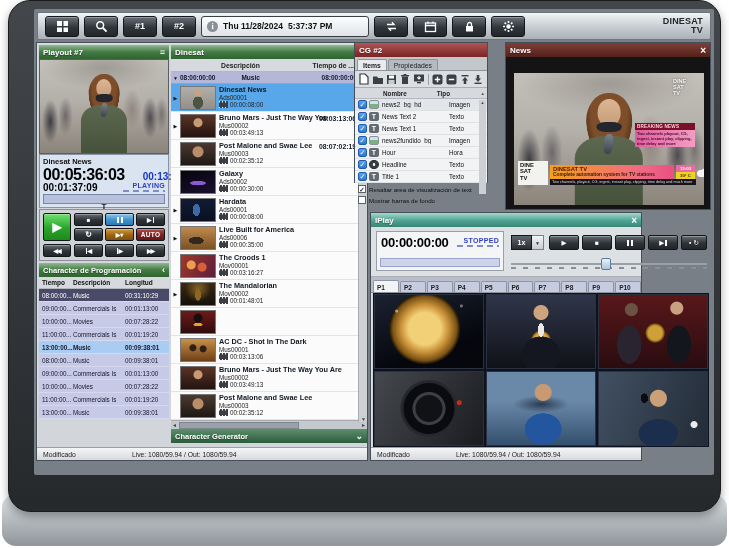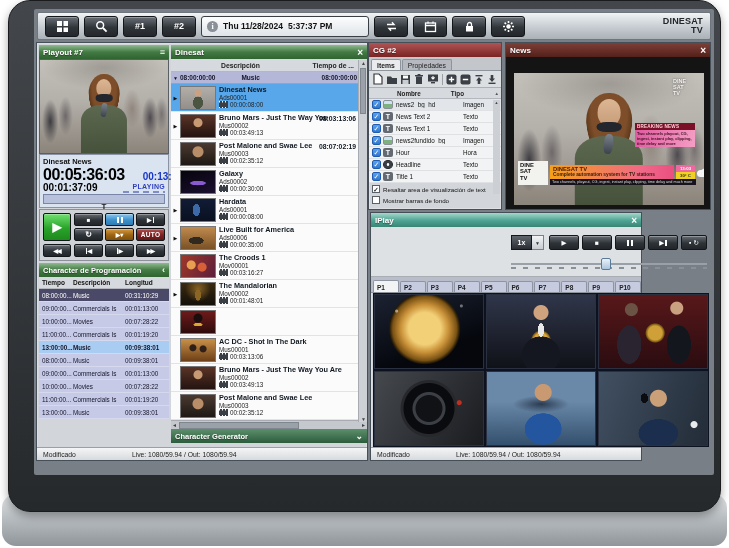--- a/index.html
+++ b/index.html
@@ -65,21 +65,21 @@
   .st-coat{position:absolute;left:50%;bottom:-4%;width:36%;height:56%;transform:translateX(-50%);
     background:linear-gradient(#5d6850,#45503a);border-radius:42% 42% 10% 10%/30% 30% 8% 8%}
   .st-mic{position:absolute;left:47.5%;top:46%;width:4.5%;height:15%;background:linear-gradient(#7a828c,#3c424c);
     border-radius:38%;transform:rotate(7deg)}
 
   .infobox{height:54px;background:#dae3f0;border:1px solid #8a93a5;padding:2px 3px;position:relative}
   .clipname{font-size:7.5px;font-weight:bold;color:#111}
   .timerline{display:flex;align-items:baseline}
   .elapsed{font-size:16px;font-weight:bold;letter-spacing:-.5px;color:#000}
   .total{font-size:10px;font-weight:bold;color:#1535cc;margin-left:18px}
-  .subline{display:flex;align-items:flex-end;margin-top:-2px}
+  .subline{display:flex;align-items:flex-start;margin-top:-2px}
   .remaining{font-size:10px;font-weight:bold;color:#000}
   .playstate{margin-left:auto;text-align:right}
   .pstxt{display:block;font-size:7px;font-weight:bold;color:#3040c0;letter-spacing:.3px}
   .dashes{display:block;width:42px;height:2px;margin-top:1px;
     background:repeating-linear-gradient(90deg,#7f8cc8 0 6px,transparent 6px 10px)}
   .progress{position:absolute;left:3px;right:3px;bottom:3px;height:10px;background:#b7c1dc;border:1px solid #7a86a8;text-align:center}
   .cursor{font-size:8px;font-weight:bold;line-height:9px;color:#222}
 
   .transport{height:52px;background:#cfd2d6;border:1px solid #8a8f98;position:relative;margin-top:1px}
   .t-btn{position:absolute;border:1px solid #14171a;border-radius:2px;color:#fff;display:flex;align-items:center;
@@ -153,21 +153,21 @@
   .t-croods{background:radial-gradient(circle at 30% 45%,#e8a050 0 4px,transparent 5px),
     radial-gradient(circle at 62% 55%,#d86038 0 4px,transparent 5px),linear-gradient(120deg,#a03828,#5c1e3c)}
   .t-mando{background:radial-gradient(ellipse 5px 9px at 50% 55%,#8a6524 0 60%,transparent 62%),
     radial-gradient(circle at 50% 28%,rgba(220,160,60,.5),transparent 55%),linear-gradient(#3a2a10,#14100a)}
   .t-ww84{background:radial-gradient(circle at 50% 32%,#1a0d0d 0 4px,transparent 5px),
     radial-gradient(ellipse 8px 3px at 50% 62%,#d8a830 0 50%,transparent 62%),linear-gradient(#6e1a1a,#2e0c0c)}
   .t-acdc{background:radial-gradient(circle at 35% 40%,#2e2018 0 3px,transparent 4px),
     radial-gradient(circle at 65% 45%,#2e2018 0 3px,transparent 4px),linear-gradient(#c89048,#6e4018)}
 
   
-  .win-cg{left:334px;top:33px;width:134px;height:168px}
+  .win-cg{left:320px;top:33px;width:134px;height:141px}
   .cg-tabs{height:14px;display:flex;align-items:flex-end;background:#c3c7cb;border-bottom:1px solid #8e949b;padding-left:2px;gap:1px}
   .cg-tab{font-size:6.8px;padding:2px 5px 1px;background:#b6bac0;border:1px solid #8e949b;border-bottom:none;color:#222;border-radius:2px 2px 0 0}
   .cg-tab.active{background:#e9ebed;font-weight:bold}
   .cg-tools{height:17px;display:flex;align-items:center;gap:2px;padding:0 3px;background:#dcdfe2;border-bottom:1px solid #aab0b6}
   .cg-tool{width:13px;height:13px;display:flex;align-items:center;justify-content:center}
   .cg-sep{width:1px;height:11px;background:#9aa0a6;margin:0 1px}
   .cg-head{height:11px;display:flex;align-items:center;background:#d6d9dd;border-bottom:1px solid #b4b8be;font-size:6.3px;font-weight:bold;color:#222;position:relative}
   .h-nombre{margin-left:28px}
   .h-tipo{margin-left:30px}
   .h-sort{position:absolute;right:2px;font-size:4.5px;color:#555}
@@ -801,20 +801,28 @@
       </div>
     </div>
   </div>
 
   <div class="win win-iplay">
     <div class="titlebar teal">
       <span class="tb-title">IPlay</span>
       <span class="close-ico">×</span>
     </div>
     <div class="ip-controls">
+      <div class="ip-timerbox">
+        <span class="ip-timer">00:00:00:00</span>
+        <span class="ip-status">
+          <span class="pstxt">STOPPED</span>
+          <span class="dashes"></span>
+        </span>
+        <div class="ip-strip"></div>
+      </div>
       <div class="ip-speed">
         <span class="spd">1x</span>
         <span class="spd-arrow">▼</span>
       </div>
       <div class="ip-btn ip-b1">▶</div>
       <div class="ip-btn ip-b2">■</div>
       <div class="ip-btn ip-b3">
             <span class="pb"></span>
             <span class="pb"></span>
           </div>

